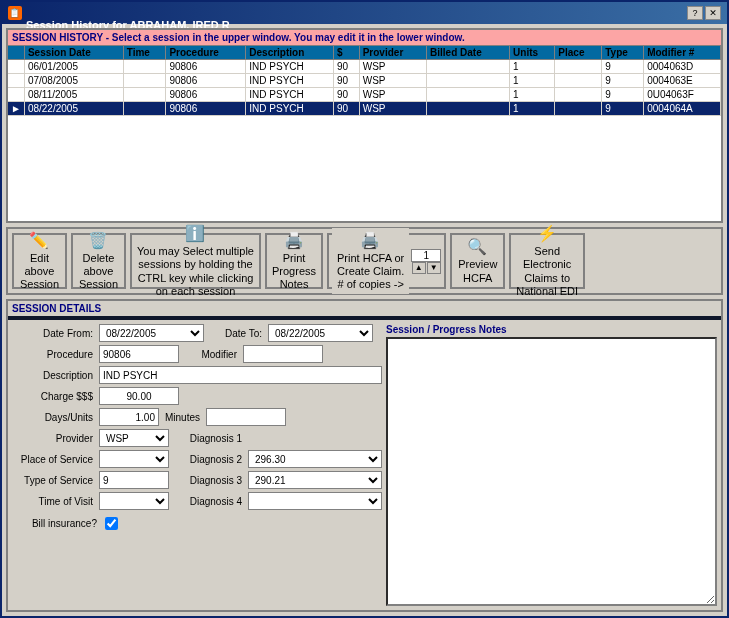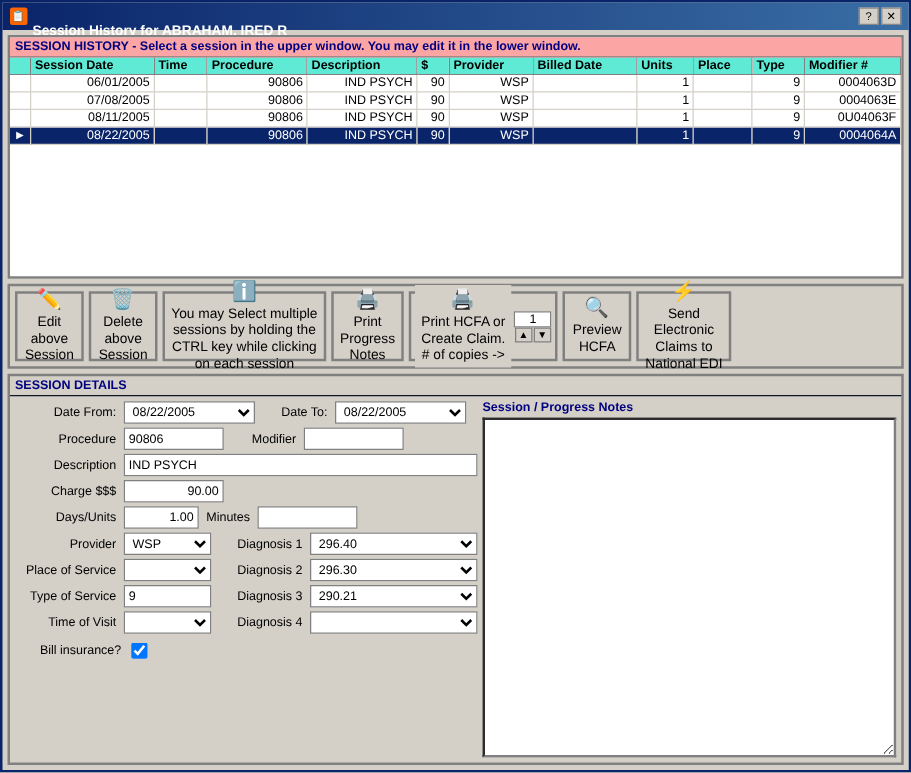--- a/index.html
+++ b/index.html
@@ -38,41 +38,40 @@
       background: #fca5a5;
       border-bottom: 1px solid #808080;
       padding: 2px 4px;
       font-size: 10px;
       color: #000080;
       font-weight: bold;
     }
     .table-wrapper { flex: 1; overflow-y: auto; overflow-x: hidden; }
     table { width: 100%; border-collapse: collapse; }
     table thead th {
-      background: #5eead4;
+      background: #0369a1;
       border-right: 1px solid #808080;
       border-bottom: 1px solid #808080;
       padding: 1px 3px;
       text-align: left;
       font-size: 10px;
       font-weight: bold;
       white-space: nowrap;
       position: sticky;
       top: 0;
     }
     table tbody tr { cursor: pointer; }
     table tbody tr.selected { background: #0a246a; color: white; }
     table tbody tr.selected td { color: white; }
     table tbody td {
       border-right: 1px solid #d4d0c8;
       border-bottom: 1px solid #d4d0c8;
       padding: 1px 3px;
       font-size: 10px;
       white-space: nowrap;
-      text-align: right;
     }
     .row-indicator { width: 12px; text-align: center; }
 
     
     .toolbar {
       border: 2px solid #808080;
       background: #d4d0c8;
       padding: 4px;
       display: flex;
       gap: 4px;
@@ -110,21 +109,21 @@
       display: flex;
       flex-direction: column;
       flex: 1;
       min-height: 0;
     }
     .details-header {
       padding: 2px 4px;
       font-size: 10px;
       color: #000080;
       font-weight: bold;
-      border-bottom: 1px solid #0f172a;
+      border-bottom: 4px solid #0f172a;
     }
     .details-body { display: flex; flex: 1; gap: 4px; padding: 4px; min-height: 0; }
     .details-left { display: flex; flex-direction: column; gap: 3px; width: 370px; flex-shrink: 0; }
     .details-right { flex: 1; display: flex; flex-direction: column; }
 
     .field-row { display: flex; align-items: center; gap: 2px; }
     .field-label { width: 85px; flex-shrink: 0; text-align: right; padding-right: 4px; font-size: 10px; }
     .field-input {
       flex: 1;
       height: 18px;
@@ -322,39 +321,36 @@
             <input type="text" class="field-input" style="width: 80px; flex: 0 0 auto;">
           </div>
 
           <div class="field-row">
             <span class="field-label">Description</span>
             <input type="text" class="field-input" value="IND PSYCH" style="">
           </div>
 
           <div class="field-row">
             <span class="field-label">Charge $$$</span>
-            <input type="text" class="field-input" value="90.00" style="width: 80px; flex: 0 0 auto; text-align: right;">
+            <input type="text" class="field-input" value="90.00" style="width: 80px; flex: 0 0 auto; text-align: center;">
           </div>
 
           <div class="field-row">
             <span class="field-label">Days/Units</span>
             <input type="text" class="field-input" value="1.00" style="width: 60px; flex: 0 0 auto; text-align: right;">
             <span style="padding: 0 4px; font-size:10px;">Minutes</span>
             <input type="text" class="field-input" style="width: 80px; flex: 0 0 auto;">
           </div>
 
           <div class="field-row">
             <span class="field-label">Provider</span>
             <select class="field-select" style="width:70px; flex:none;">
               <option>WSP</option>
             </select>
             <span class="field-label" style="width:75px;">Diagnosis 1</span>
-            <select class="field-select" style="flex:1;">
-              <option>296.40</option>
-            </select>
           </div>
 
           <div class="field-row">
             <span class="field-label">Place of Service</span>
             <select class="field-select" style="width:70px; flex:none;">
               <option></option>
             </select>
             <span class="field-label" style="width:75px;">Diagnosis 2</span>
             <select class="field-select" style="flex:1;">
               <option>296.30</option>

